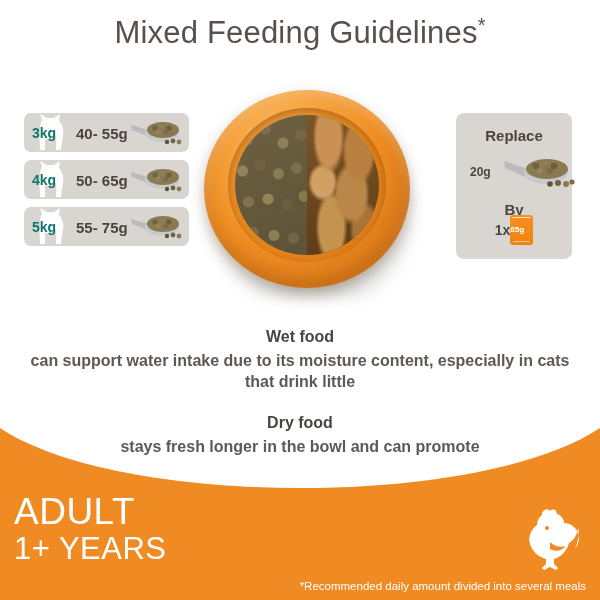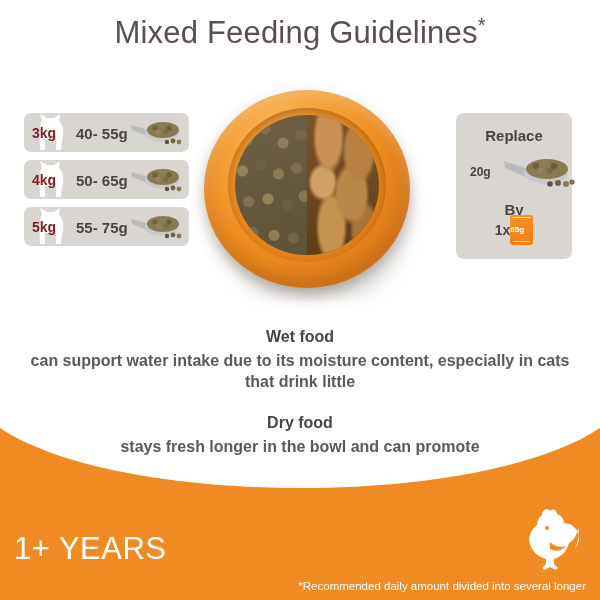--- a/index.html
+++ b/index.html
@@ -46,21 +46,21 @@
     position: absolute;
     left: 6px; bottom: 0;
     width: 40px; height: 39px;
     opacity: 0.95;
   }
   .kg-label {
     position: absolute;
     left: 8px; top: 50%;
     transform: translateY(-50%);
     font-size: 14px; font-weight: bold;
-    color: #7f1d1d;
+    color: #0f766e;
     z-index: 3;
   }
   .grams-label {
     position: absolute;
     left: 52px; top: 50%;
     transform: translateY(-50%);
     font-size: 15px; font-weight: bold;
     color: #4a4440;
     z-index: 3;
     white-space: nowrap;
@@ -371,25 +371,26 @@
     <div class="section-head">Dry food</div>
     <div class="section-body">stays fresh longer in the bowl and can promote</div>
   </div>
 
   <div class="footer">
     <svg width="600" height="200" viewBox="0 0 600 200">
       <path fill="#ef8b22" d="M0 28 C 120 108, 480 108, 600 28 L600 200 L0 200 Z"></path>
     </svg>
 
     <div class="footer-text">
+      <div class="adult-line">ADULT</div>
       <div class="years-line">1+ YEARS</div>
     </div>
 
     <svg class="chicken" viewBox="0 0 62 66">
       <path fill="#ffffff" d="M22 7 C24 3 28 2 30 5 C33 2 37 4 37 8 C41 9 44 13 44 17 C50 17 56 21 58 27 C60 32 59 38 55 42 C58 36 60 28 58 22 C57 29 54 34 49 37 C47 45 41 51 34 53 L34 58 L38 62 L36 64 L30 61 L24 64 L22 62 L26 58 L26 53 C18 51 12 45 10 38 C8 31 11 23 17 19 C17 15 19 11 22 9 Z"></path>
       <path fill="#ef8b22" d="M27 20 a2 2 0 1 0 0.1 0 Z"></path>
       <path fill="#ef8b22" d="M30 36 C34 40 40 42 46 40 C42 45 35 46 30 43 Z"></path>
     </svg>
 
-    <div class="footnote">*Recommended daily amount divided into several longer</div>
+    <div class="footnote">*Recommended daily amount divided into several meals</div>
   </div>
 
 </div>
 
 </body></html>

